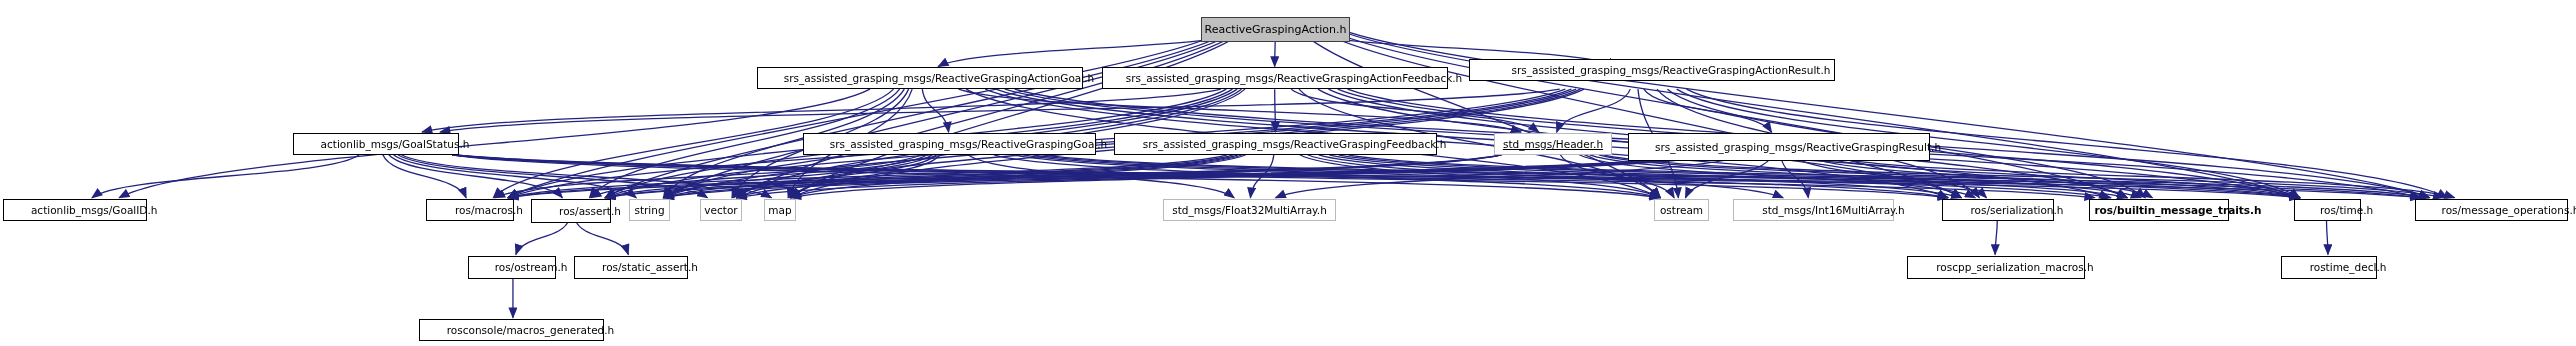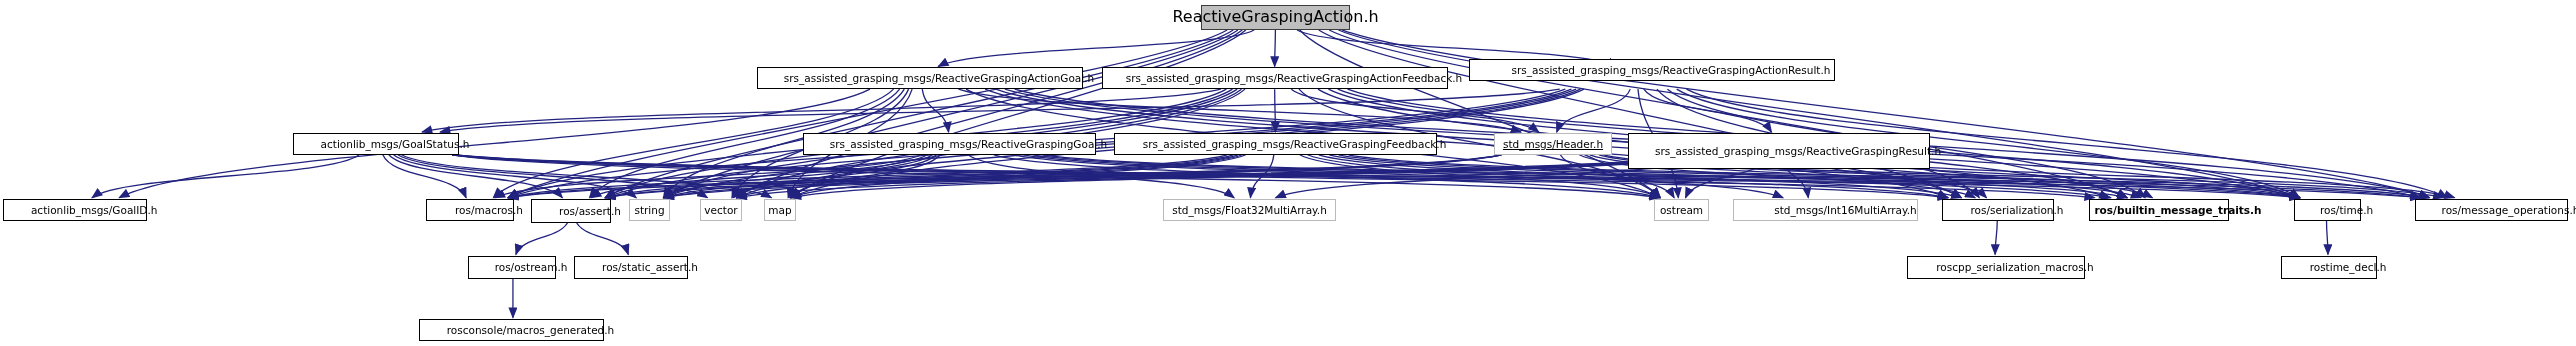--- a/index.html
+++ b/index.html
@@ -32,21 +32,22 @@
     line-height: 1;
     white-space: nowrap;
     cursor: pointer;
     z-index: 2;
   }
   .node.external { border-color: #b9b9b9; }
   .node.internal { border-width: 1.1px; padding-left: 38px; }
   .node.root {
     background: #bfbfbf;
     border: 1.3px solid #3d3d3d;
-    font-size: 16px;
+    font-size: 11px;
+    margin-top: 12px;
   }
 </style>
 </head>
 <body>
 
 <div class="canvas">
   <svg class="edge-layer" id="edge-layer" viewBox="0 0 3175 427" xmlns="http://www.w3.org/2000/svg">
     <defs>
       <marker id="arrow" viewBox="0 0 10 8" refX="9" refY="4" markerWidth="9" markerHeight="7" orient="auto-start-reverse">
         <path d="M0,0 L10,4 L0,8 z" fill="#22227f"></path>
@@ -168,30 +169,30 @@
   </svg>
   <div id="node-layer">
       <div class="node root" style="left: 1201px; top: 4.9px; width: 149px; height: 25px;">ReactiveGraspingAction.h</div>
       <div class="node internal" style="left: 757px; top: 67px; width: 326px; height: 22px;">srs_assisted_grasping_msgs/ReactiveGraspingActionGoal.h</div>
       <div class="node internal" style="left: 1102px; top: 67px; width: 346px; height: 22px;">srs_assisted_grasping_msgs/ReactiveGraspingActionFeedback.h</div>
       <div class="node internal" style="left: 1469px; top: 59px; width: 366px; height: 22px;">srs_assisted_grasping_msgs/ReactiveGraspingActionResult.h</div>
       <div class="node internal" style="left: 293px; top: 133px; width: 166px; height: 22px;">actionlib_msgs/GoalStatus.h</div>
       <div class="node internal" style="left: 803px; top: 133px; width: 293px; height: 22px;">srs_assisted_grasping_msgs/ReactiveGraspingGoal.h</div>
       <div class="node internal" style="left: 1114px; top: 133px; width: 323px; height: 22px;">srs_assisted_grasping_msgs/ReactiveGraspingFeedback.h</div>
       <div class="node external" style="left: 1494px; top: 133px; width: 118px; height: 22px; text-decoration: underline;">std_msgs/Header.h</div>
-      <div class="node internal" style="left: 1628px; top: 133px; width: 302px; height: 36px;">srs_assisted_grasping_msgs/ReactiveGraspingResult.h</div>
+      <div class="node internal" style="left: 1628px; top: 133px; width: 302px; height: 28px;">srs_assisted_grasping_msgs/ReactiveGraspingResult.h</div>
       <div class="node internal" style="left: 3.2px; top: 199px; width: 144px; height: 22px;">actionlib_msgs/GoalID.h</div>
       <div class="node internal" style="left: 426px; top: 199px; width: 88px; height: 22px;">ros/macros.h</div>
       <div class="node internal" style="left: 531px; top: 199px; width: 80px; height: 24px;">ros/assert.h</div>
       <div class="node external" style="left: 629px; top: 199px; width: 41px; height: 22px;">string</div>
       <div class="node external" style="left: 700px; top: 199px; width: 42px; height: 22px;">vector</div>
       <div class="node external" style="left: 764px; top: 199px; width: 32px; height: 22px;">map</div>
       <div class="node external" style="left: 1163px; top: 199px; width: 173px; height: 22px;">std_msgs/Float32MultiArray.h</div>
       <div class="node external" style="left: 1654px; top: 199px; width: 55px; height: 22px;">ostream</div>
-      <div class="node external" style="left: 1733px; top: 199px; width: 185px; height: 22px; padding-left: 40px;">std_msgs/Int16MultiArray.h</div>
+      <div class="node external" style="left: 1733px; top: 199px; width: 161px; height: 22px; padding-left: 40px;">std_msgs/Int16MultiArray.h</div>
       <div class="node internal" style="left: 1942px; top: 199px; width: 112px; height: 22px;">ros/serialization.h</div>
       <div class="node internal" style="left: 2089px; top: 199px; width: 140px; height: 22px; font-weight: bold;">ros/builtin_message_traits.h</div>
       <div class="node internal" style="left: 2294px; top: 199px; width: 67px; height: 22px;">ros/time.h</div>
       <div class="node internal" style="left: 2415px; top: 199px; width: 153px; height: 22px;">ros/message_operations.h</div>
       <div class="node internal" style="left: 468px; top: 256px; width: 88px; height: 23px;">ros/ostream.h</div>
       <div class="node internal" style="left: 574px; top: 256px; width: 114px; height: 23px;">ros/static_assert.h</div>
       <div class="node internal" style="left: 1907px; top: 256px; width: 178px; height: 23px;">roscpp_serialization_macros.h</div>
       <div class="node internal" style="left: 2281px; top: 256px; width: 96px; height: 23px;">rostime_decl.h</div>
       <div class="node internal" style="left: 419px; top: 319px; width: 185px; height: 22px;">rosconsole/macros_generated.h</div>
     </div>

